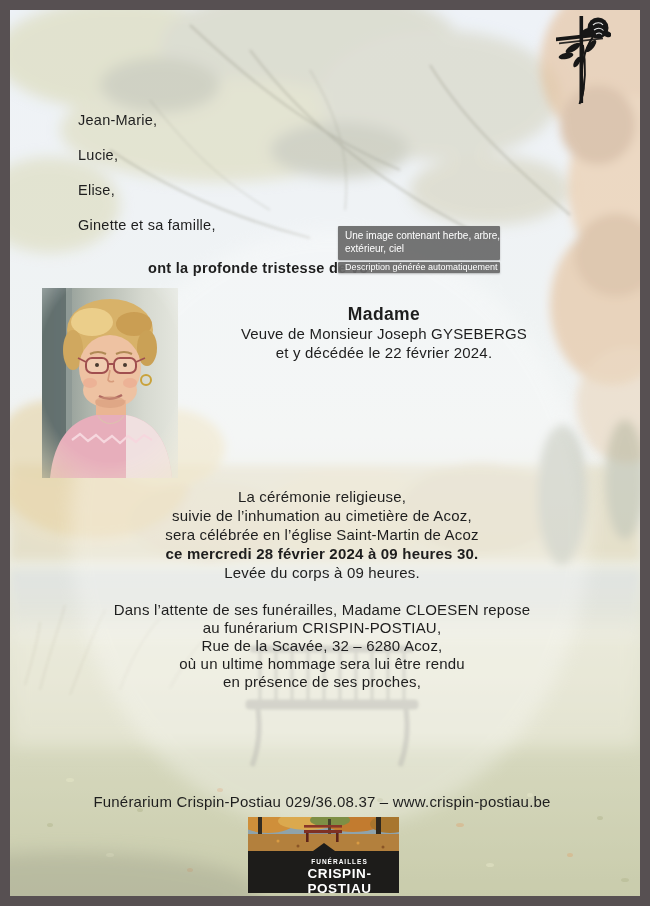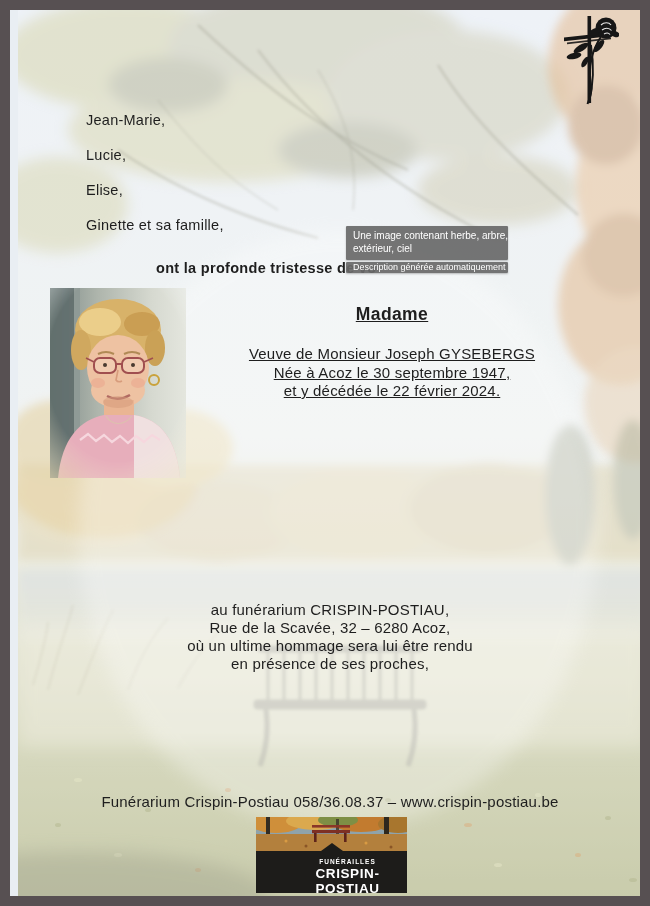--- a/index.html
+++ b/index.html
@@ -1,46 +1,46 @@
 <!DOCTYPE html>
 <html><head>
 <meta charset="utf-8">
 <style>
   html,body{margin:0;padding:0;background:#3a3536;}
   .card{
     width:650px;height:906px;box-sizing:border-box;position:relative;
     border:10px solid #575052;background:#e9eef3;overflow:hidden;
     font-family:"Liberation Sans",sans-serif;color:#1e1e1e;
   }
-  .inner{position:absolute;left:8px;top:0;width:630px;height:886px;overflow:hidden;}
+  .inner{position:absolute;left:0;top:0;width:630px;height:886px;overflow:hidden;}
   .bg{position:absolute;left:0;top:0;z-index:0;}
   .layer{position:absolute;z-index:2;}
   
   .left-names{left:68px;top:102px;font-size:14.5px;letter-spacing:.25px;}
   .left-names div{line-height:16px;margin-bottom:19px;white-space:nowrap;}
   
   .relations{right:63px;top:113px;text-align:right;font-size:14.5px;letter-spacing:.25px;z-index:6;}
   .relations div{line-height:16px;margin-bottom:17px;white-space:nowrap;}
   .intro{left:138px;top:250px;font-weight:bold;font-size:14.5px;letter-spacing:.3px;white-space:nowrap;z-index:1;}
   
   .tooltip{left:328px;top:216px;width:162px;z-index:5;font-family:"Liberation Sans",sans-serif;}
   .tt-box{background:rgba(105,105,105,.93);color:#fff;border-radius:1px;box-shadow:0 1px 2px rgba(0,0,0,.25);}
   .tt-box.first{padding:4px 7px 5px 7px;margin-bottom:2px;}
   .tt-box.first div{font-size:10px;line-height:12.5px;white-space:nowrap;}
   .tt-box.second{padding:0 7px;font-size:9px;line-height:11px;white-space:nowrap;overflow:hidden;}
   
   .portrait{left:32px;top:278px;width:136px;height:190px;z-index:2;
     -webkit-mask-image:radial-gradient(95% 90% at 50% 42%,#000 55%,transparent 97%);
     mask-image:radial-gradient(95% 90% at 50% 42%,#000 55%,transparent 97%);}
   
-  .deceased{left:118px;top:294px;width:512px;text-align:center;z-index:1;text-decoration:underline;}
+  .deceased{left:118px;top:294px;width:512px;text-align:center;z-index:1;}
   .deceased .d-title{font-size:17.5px;font-weight:bold;line-height:20px;letter-spacing:.4px;}
   .deceased .d-name{font-size:25px;font-weight:bold;line-height:32px;margin-top:7px;letter-spacing:.4px;}
   .deceased .d-sub{font-size:15px;line-height:18.5px;letter-spacing:.2px;}
-  .deceased .d-sub.firstsub{margin-top:21px;}
+  .deceased .d-sub.firstsub{margin-top:1px;}
   
   .centerblock{left:0;width:624px;text-align:center;font-size:15px;letter-spacing:.2px;z-index:1;}
   .ceremony{top:477px;}
   .ceremony div{line-height:19px;}
   .repose{top:591px;}
   .repose div{line-height:18px;}
   .repose .visit{margin-top:8px;}
   .bold{font-weight:bold;}
   .notice{top:757px;line-height:18px;}
   .contact{top:783px;line-height:18px;}
@@ -280,33 +280,40 @@
         <path d="M84,127 C112,132 126,152 130,190 L84,190 Z" fill="#f1e9e6" opacity="0.85"></path>
         <polyline points="30,152 38,146 46,153 54,147 62,154 70,148 78,155 86,148 94,154 102,147 110,152" stroke="#f6d7de" stroke-width="2.2" fill="none"></polyline>
         <path d="M56,128 C62,138 74,138 82,128" stroke="#d9c9a8" stroke-width="1.2" fill="none" opacity="0.7"></path>
       </g>
     </svg>
   </div>
 
   <div class="layer deceased">
     <div class="d-title">Madame</div>
     <div class="d-sub firstsub">Veuve de Monsieur Joseph GYSEBERGS</div>
-    <div class="d-sub">Née à Acoz le 30 septembre 1947,</div>
     <div class="d-sub">et y décédée le 22 février 2024.</div>
   </div>
 
+  <div class="layer centerblock ceremony">
+    <div>La cérémonie religieuse,</div>
+    <div>suivie de l’inhumation au cimetière de Acoz,</div>
+    <div>sera célébrée en l’église Saint-Martin de Acoz</div>
+    <div class="bold">ce mercredi 28 février 2024 à 09 heures 30.</div>
+    <div>Levée du corps à 09 heures.</div>
+  </div>
 
   <div class="layer centerblock repose">
+    <div>Dans l’attente de ses funérailles, Madame CLOESEN repose</div>
     <div>au funérarium CRISPIN-POSTIAU,</div>
     <div>Rue de la Scavée, 32 – 6280 Acoz,</div>
     <div>où un ultime hommage sera lui être rendu</div>
     <div>en présence de ses proches,</div>
   </div>
 
-  <div class="layer centerblock contact">Funérarium Crispin-Postiau 058/36.08.37 – www.crispin-postiau.be</div>
+  <div class="layer centerblock contact">Funérarium Crispin-Postiau 029/36.08.37 – www.crispin-postiau.be</div>
 
   <div class="layer logo">
     <svg class="logo-photo" width="151" height="34" viewBox="0 0 151 34">
       <rect width="151" height="14" fill="#aebcc0"></rect>
       <rect y="9" width="151" height="8" fill="#8fa3ab"></rect>
       <ellipse cx="20" cy="6" rx="26" ry="10" fill="#cf8f3a"></ellipse>
       <ellipse cx="60" cy="4" rx="30" ry="9" fill="#dba94e"></ellipse>
       <ellipse cx="105" cy="5" rx="30" ry="10" fill="#c27b2f"></ellipse>
       <ellipse cx="142" cy="7" rx="20" ry="9" fill="#a8762e"></ellipse>
       <ellipse cx="82" cy="3" rx="20" ry="7" fill="#7e8f45"></ellipse>

